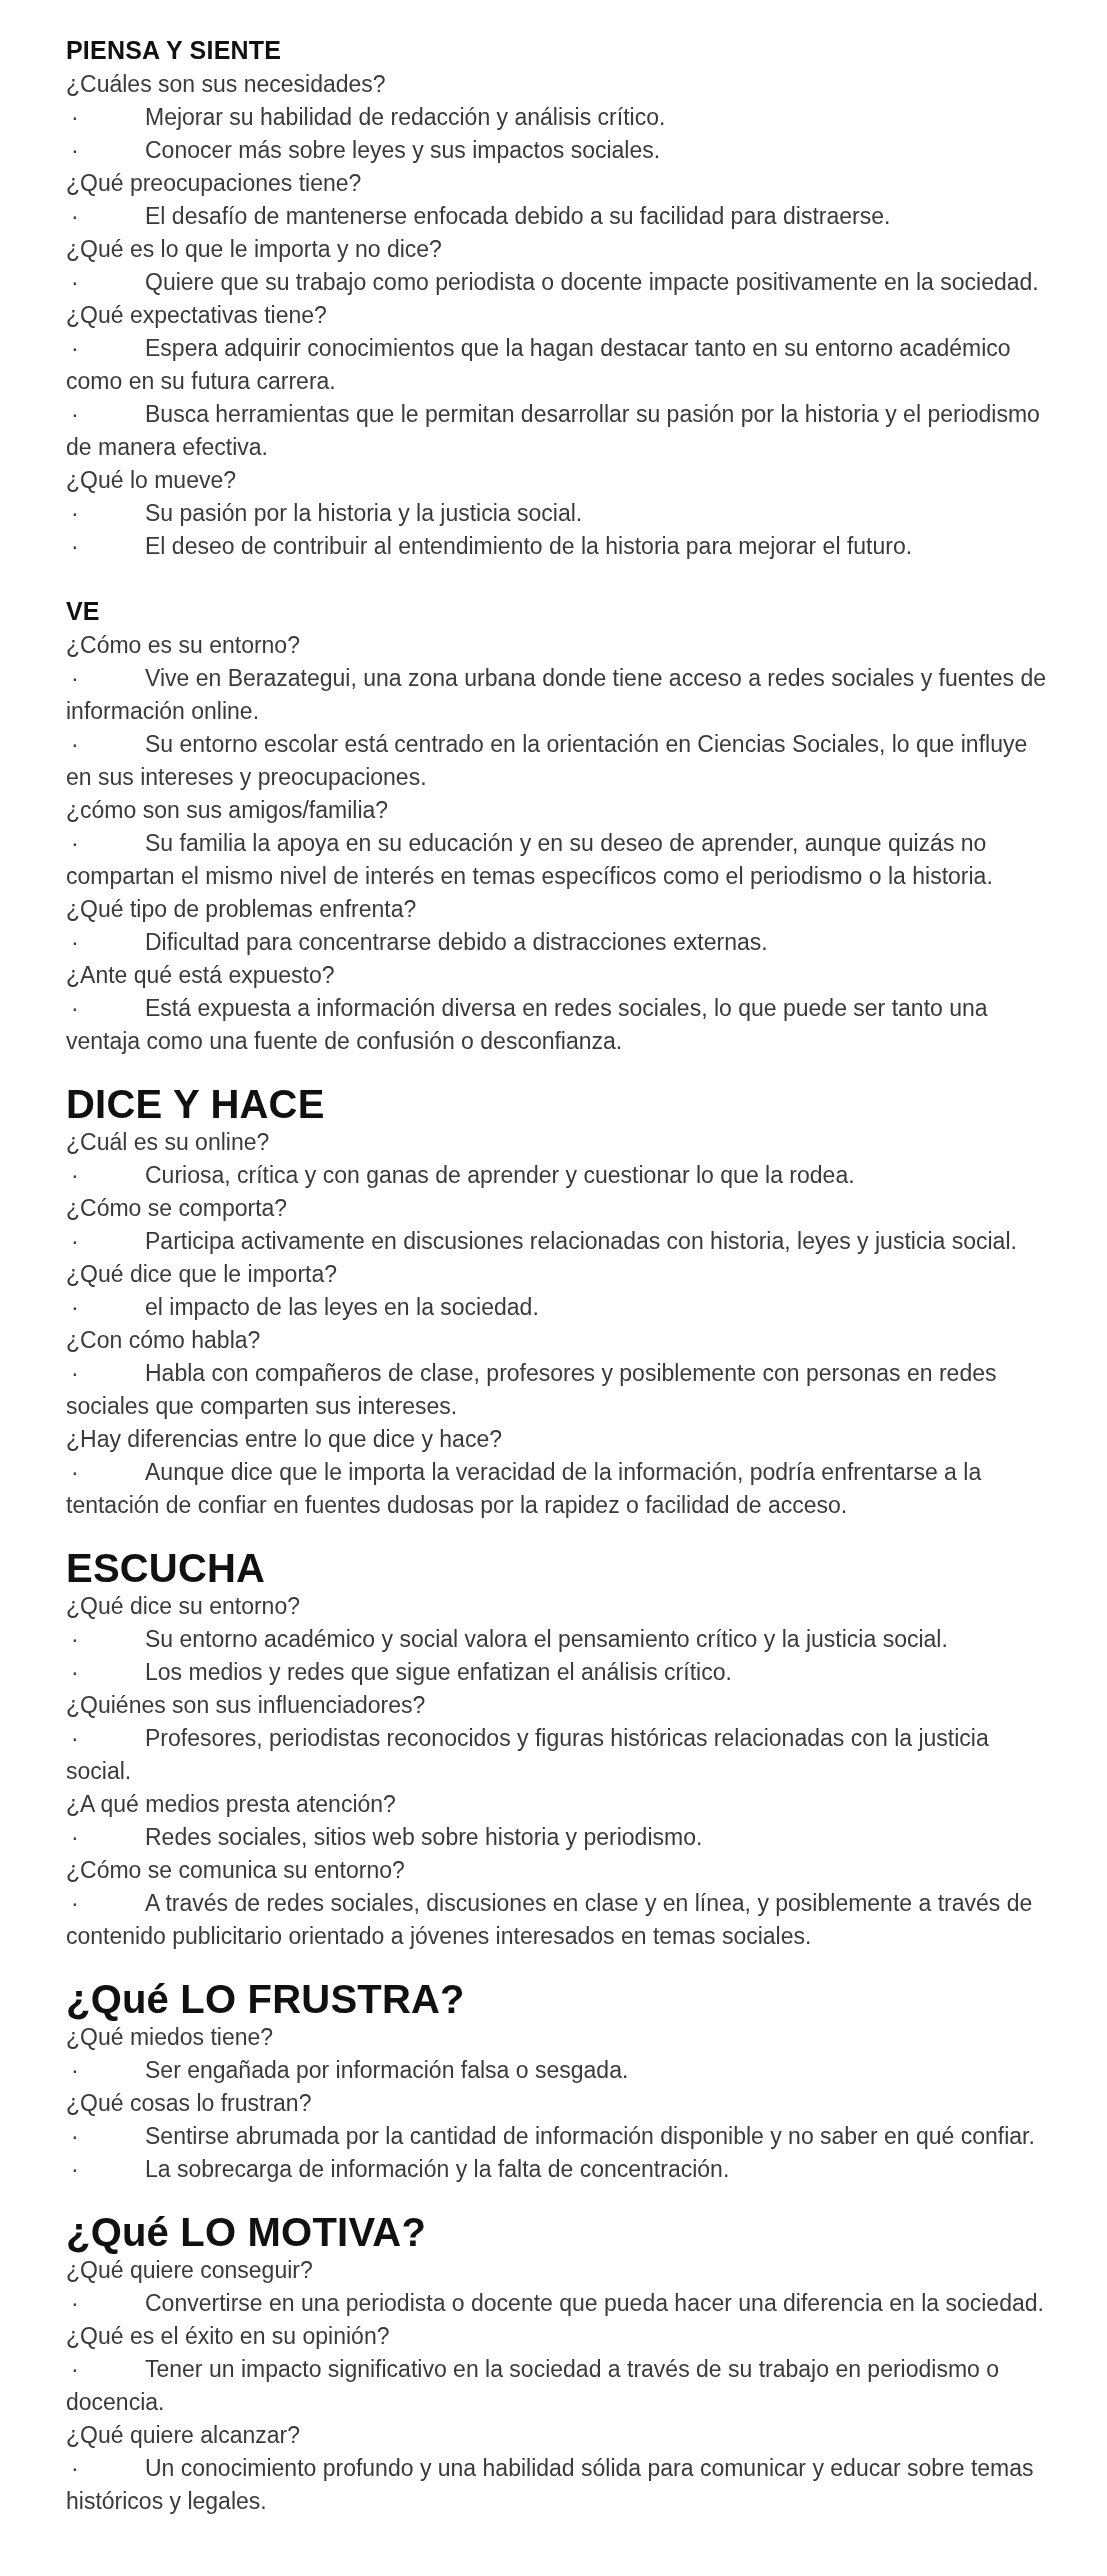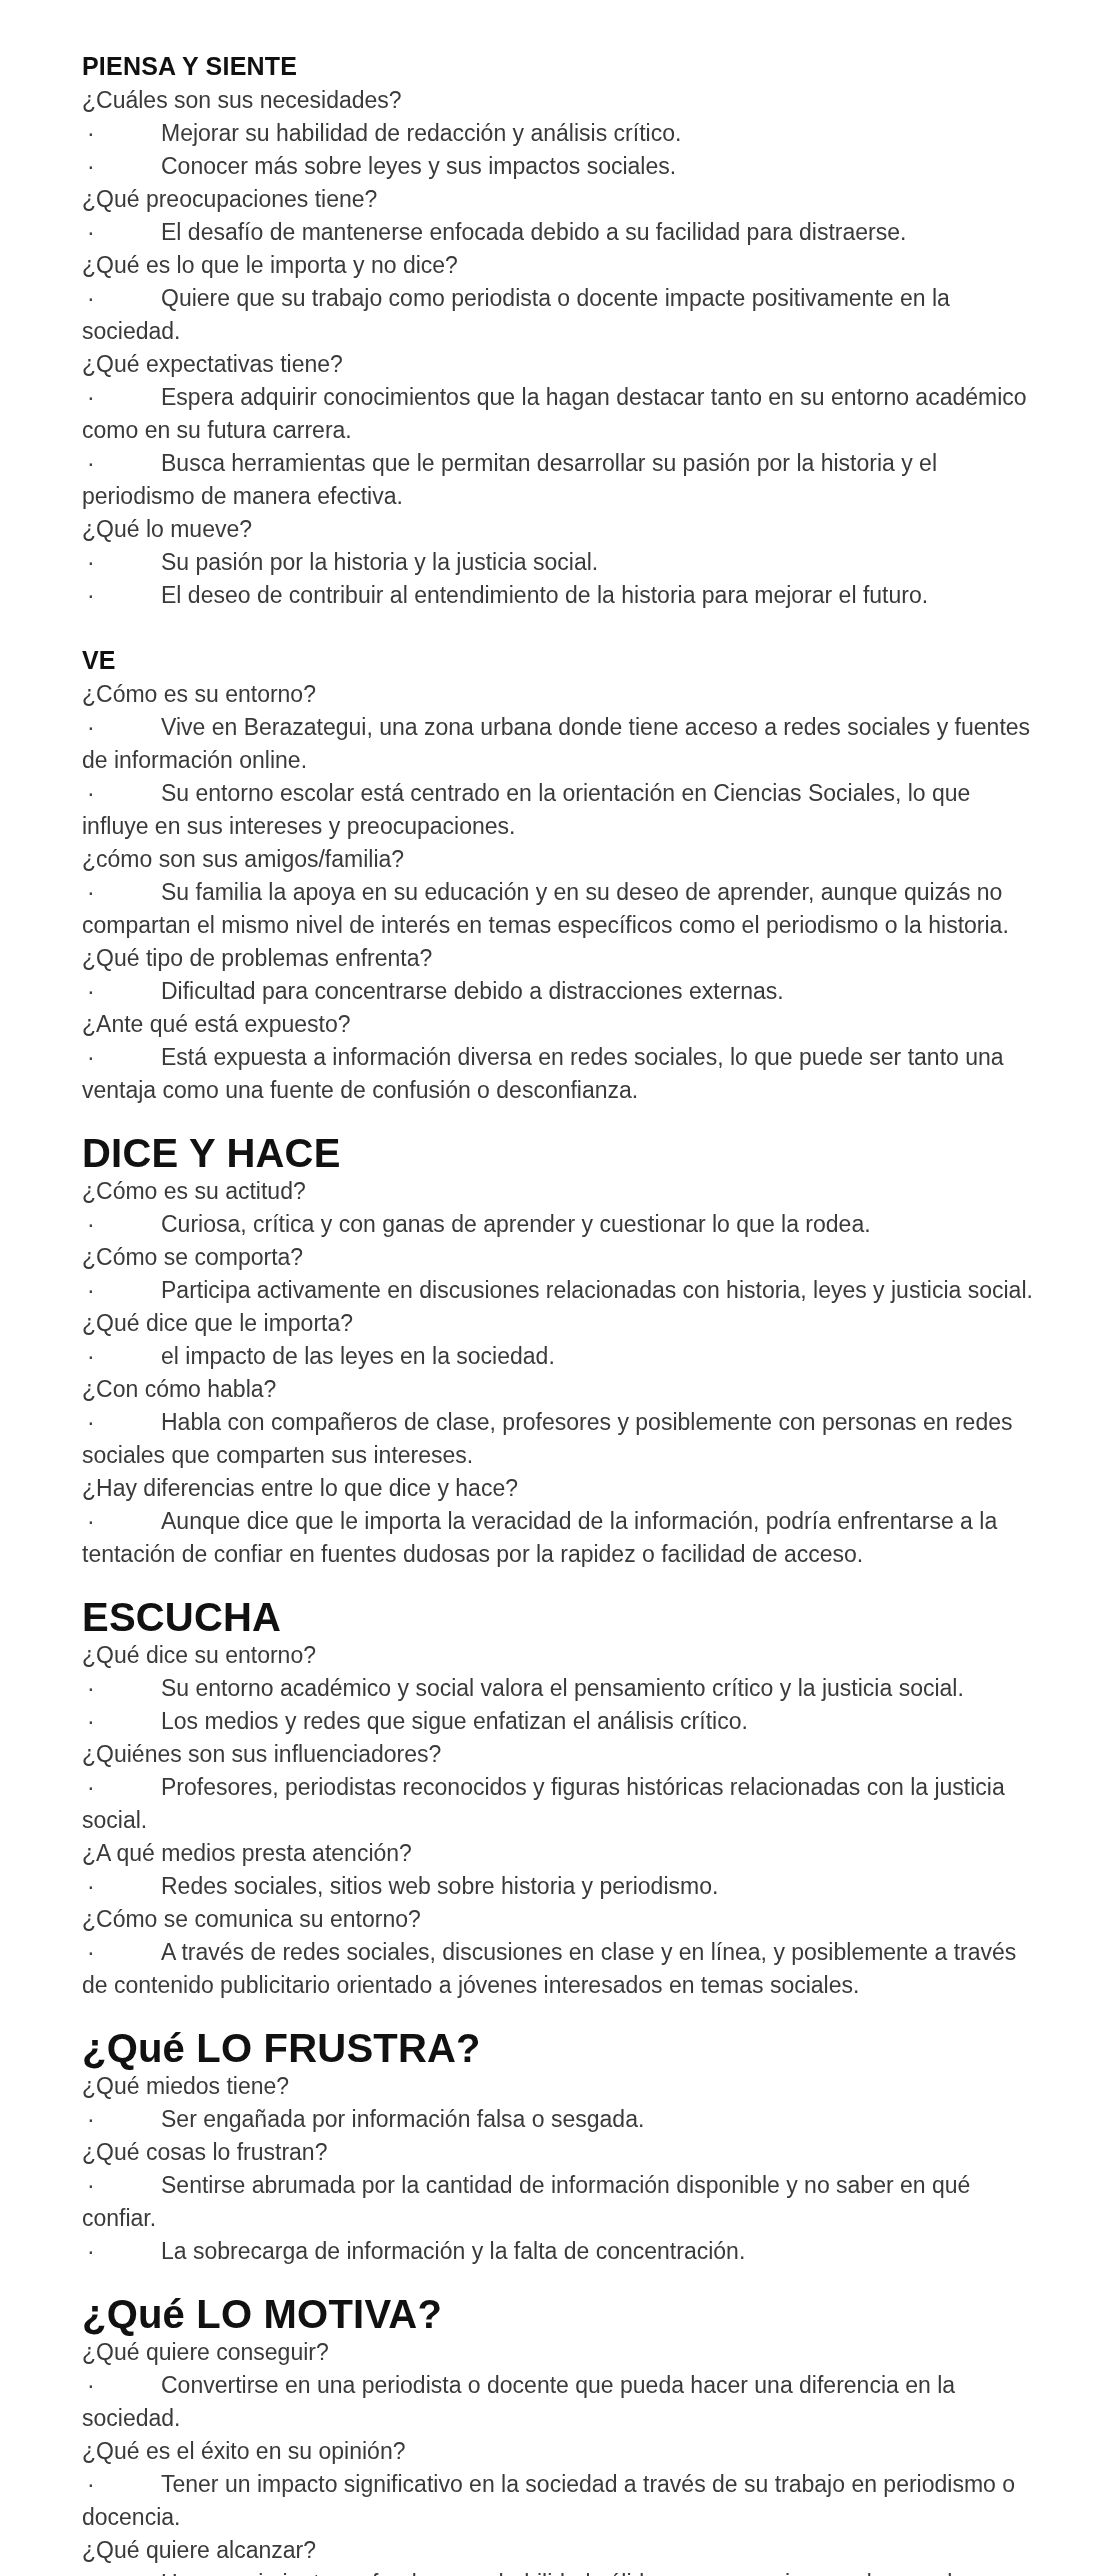--- a/index.html
+++ b/index.html
@@ -12,21 +12,21 @@
     position: relative;
     width: 1107px;
     height: 2576px;
     box-sizing: border-box;
     padding: 32px 49px 38px 66px;
     background: #ffffff;
     overflow: hidden;
     font-family: "Liberation Sans", "DejaVu Sans", sans-serif;
     color: #333333;
   }
-  section { margin: 16px; padding: 0; }
+  section { margin: 0; padding: 0; }
   .heading {
     font-weight: 700;
     color: #111111;
     letter-spacing: 0.2px;
   }
   .heading.small {
     font-size: 25px;
     line-height: 36px;
     margin: 30px 0 0 0;
   }
@@ -78,21 +78,21 @@
       <p class="line bullet"><span class="tab">·</span><span>Su entorno escolar está centrado en la orientación en Ciencias Sociales, lo que influye en sus intereses y preocupaciones.</span></p>
       <p class="line question"><span>¿cómo son sus amigos/familia?</span></p>
       <p class="line bullet"><span class="tab">·</span><span>Su familia la apoya en su educación y en su deseo de aprender, aunque quizás no compartan el mismo nivel de interés en temas específicos como el periodismo o la historia.</span></p>
       <p class="line question"><span>¿Qué tipo de problemas enfrenta?</span></p>
       <p class="line bullet"><span class="tab">·</span><span>Dificultad para concentrarse debido a distracciones externas.</span></p>
       <p class="line question"><span>¿Ante qué está expuesto?</span></p>
       <p class="line bullet"><span class="tab">·</span><span>Está expuesta a información diversa en redes sociales, lo que puede ser tanto una ventaja como una fuente de confusión o desconfianza.</span></p>
     </section>
     <section>
       <h2 class="heading large">DICE Y HACE</h2>
-      <p class="line question"><span>¿Cómo es su actitud?</span></p>
+      <p class="line question"><span>¿Cuál es su online?</span></p>
       <p class="line bullet"><span class="tab">·</span><span>Curiosa, crítica y con ganas de aprender y cuestionar lo que la rodea.</span></p>
       <p class="line question"><span>¿Cómo se comporta?</span></p>
       <p class="line bullet"><span class="tab">·</span><span>Participa activamente en discusiones relacionadas con historia, leyes y justicia social.</span></p>
       <p class="line question"><span>¿Qué dice que le importa?</span></p>
       <p class="line bullet"><span class="tab">·</span><span>el impacto de las leyes en la sociedad.</span></p>
       <p class="line question"><span>¿Con cómo habla?</span></p>
       <p class="line bullet"><span class="tab">·</span><span>Habla con compañeros de clase, profesores y posiblemente con personas en redes sociales que comparten sus intereses.</span></p>
       <p class="line question"><span>¿Hay diferencias entre lo que dice y hace?</span></p>
       <p class="line bullet"><span class="tab">·</span><span>Aunque dice que le importa la veracidad de la información, podría enfrentarse a la tentación de confiar en fuentes dudosas por la rapidez o facilidad de acceso.</span></p>
     </section>

